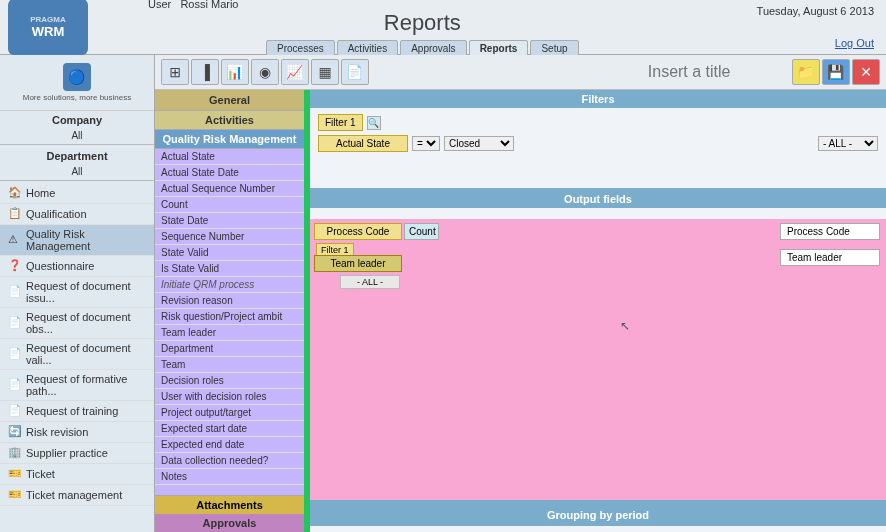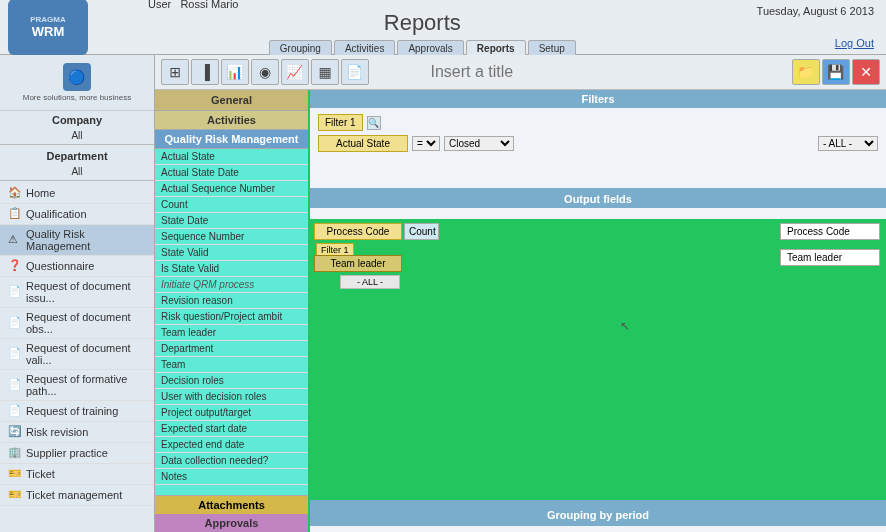--- a/index.html
+++ b/index.html
@@ -187,21 +187,21 @@
       flex: 1;
       display: flex;
       align-items: center;
       justify-content: center;
     }
     #title-input {
       font-size: 16px;
       border: none;
       background: transparent;
       color: #555;
-      text-align: left;
+      text-align: right;
       width: 300px;
     }
     .toolbar-right { display: flex; gap: 2px; }
     .toolbar-action-btn {
       width: 28px; height: 26px;
       border: 1px solid #aaa;
       border-radius: 2px;
       cursor: pointer;
       display: flex; align-items: center; justify-content: center;
       font-size: 14px;
@@ -213,22 +213,22 @@
     
     #mid-section {
       display: flex;
       flex: 1;
       overflow: hidden;
     }
 
     
     #left-panel {
       width: 155px;
-      background: #5eead4;
-      border-right: 2px solid #22c55e;
+      background: #c4b5fd;
+      border-right: 6px solid #22c55e;
       display: flex;
       flex-direction: column;
       flex-shrink: 0;
       overflow: hidden;
     }
     #general-header {
       background: #c8b878;
       padding: 4px 6px;
       font-weight: bold;
       text-align: center;
@@ -366,21 +366,21 @@
     #output-header {
       background: #7aadcb;
       padding: 3px 8px;
       font-weight: bold;
       text-align: center;
       color: white;
       font-size: 11px;
     }
     #output-body {
       flex: 1;
-      background: #22c55e;
+      background: #f9a8d4;
       position: relative;
       overflow: hidden;
       padding: 4px;
     }
     .output-field-box {
       position: absolute;
       background: #f0e090;
       border: 1px solid #c0a820;
       padding: 2px 6px;
       font-size: 10px;
@@ -454,21 +454,21 @@
     <div class="logo-mid">WRM</div>
   </div>
   <div id="header-center">
     <div id="user-info">
       <span>User</span>
       &nbsp;
       <span>Rossi Mario</span>
     </div>
     <div id="page-title-text">Reports</div>
     <div id="nav-tabs">
-      <div class="nav-tab">Grouping</div>
+      <div class="nav-tab">Processes</div>
       <div class="nav-tab">Activities</div>
       <div class="nav-tab">Approvals</div>
       <div class="nav-tab active">Reports</div>
       <div class="nav-tab">Setup</div>
     </div>
   </div>
   <div id="date-logout">
     <span>Tuesday, August 6 2013</span>
     <span id="logout-btn">Log Out</span>
   </div>

